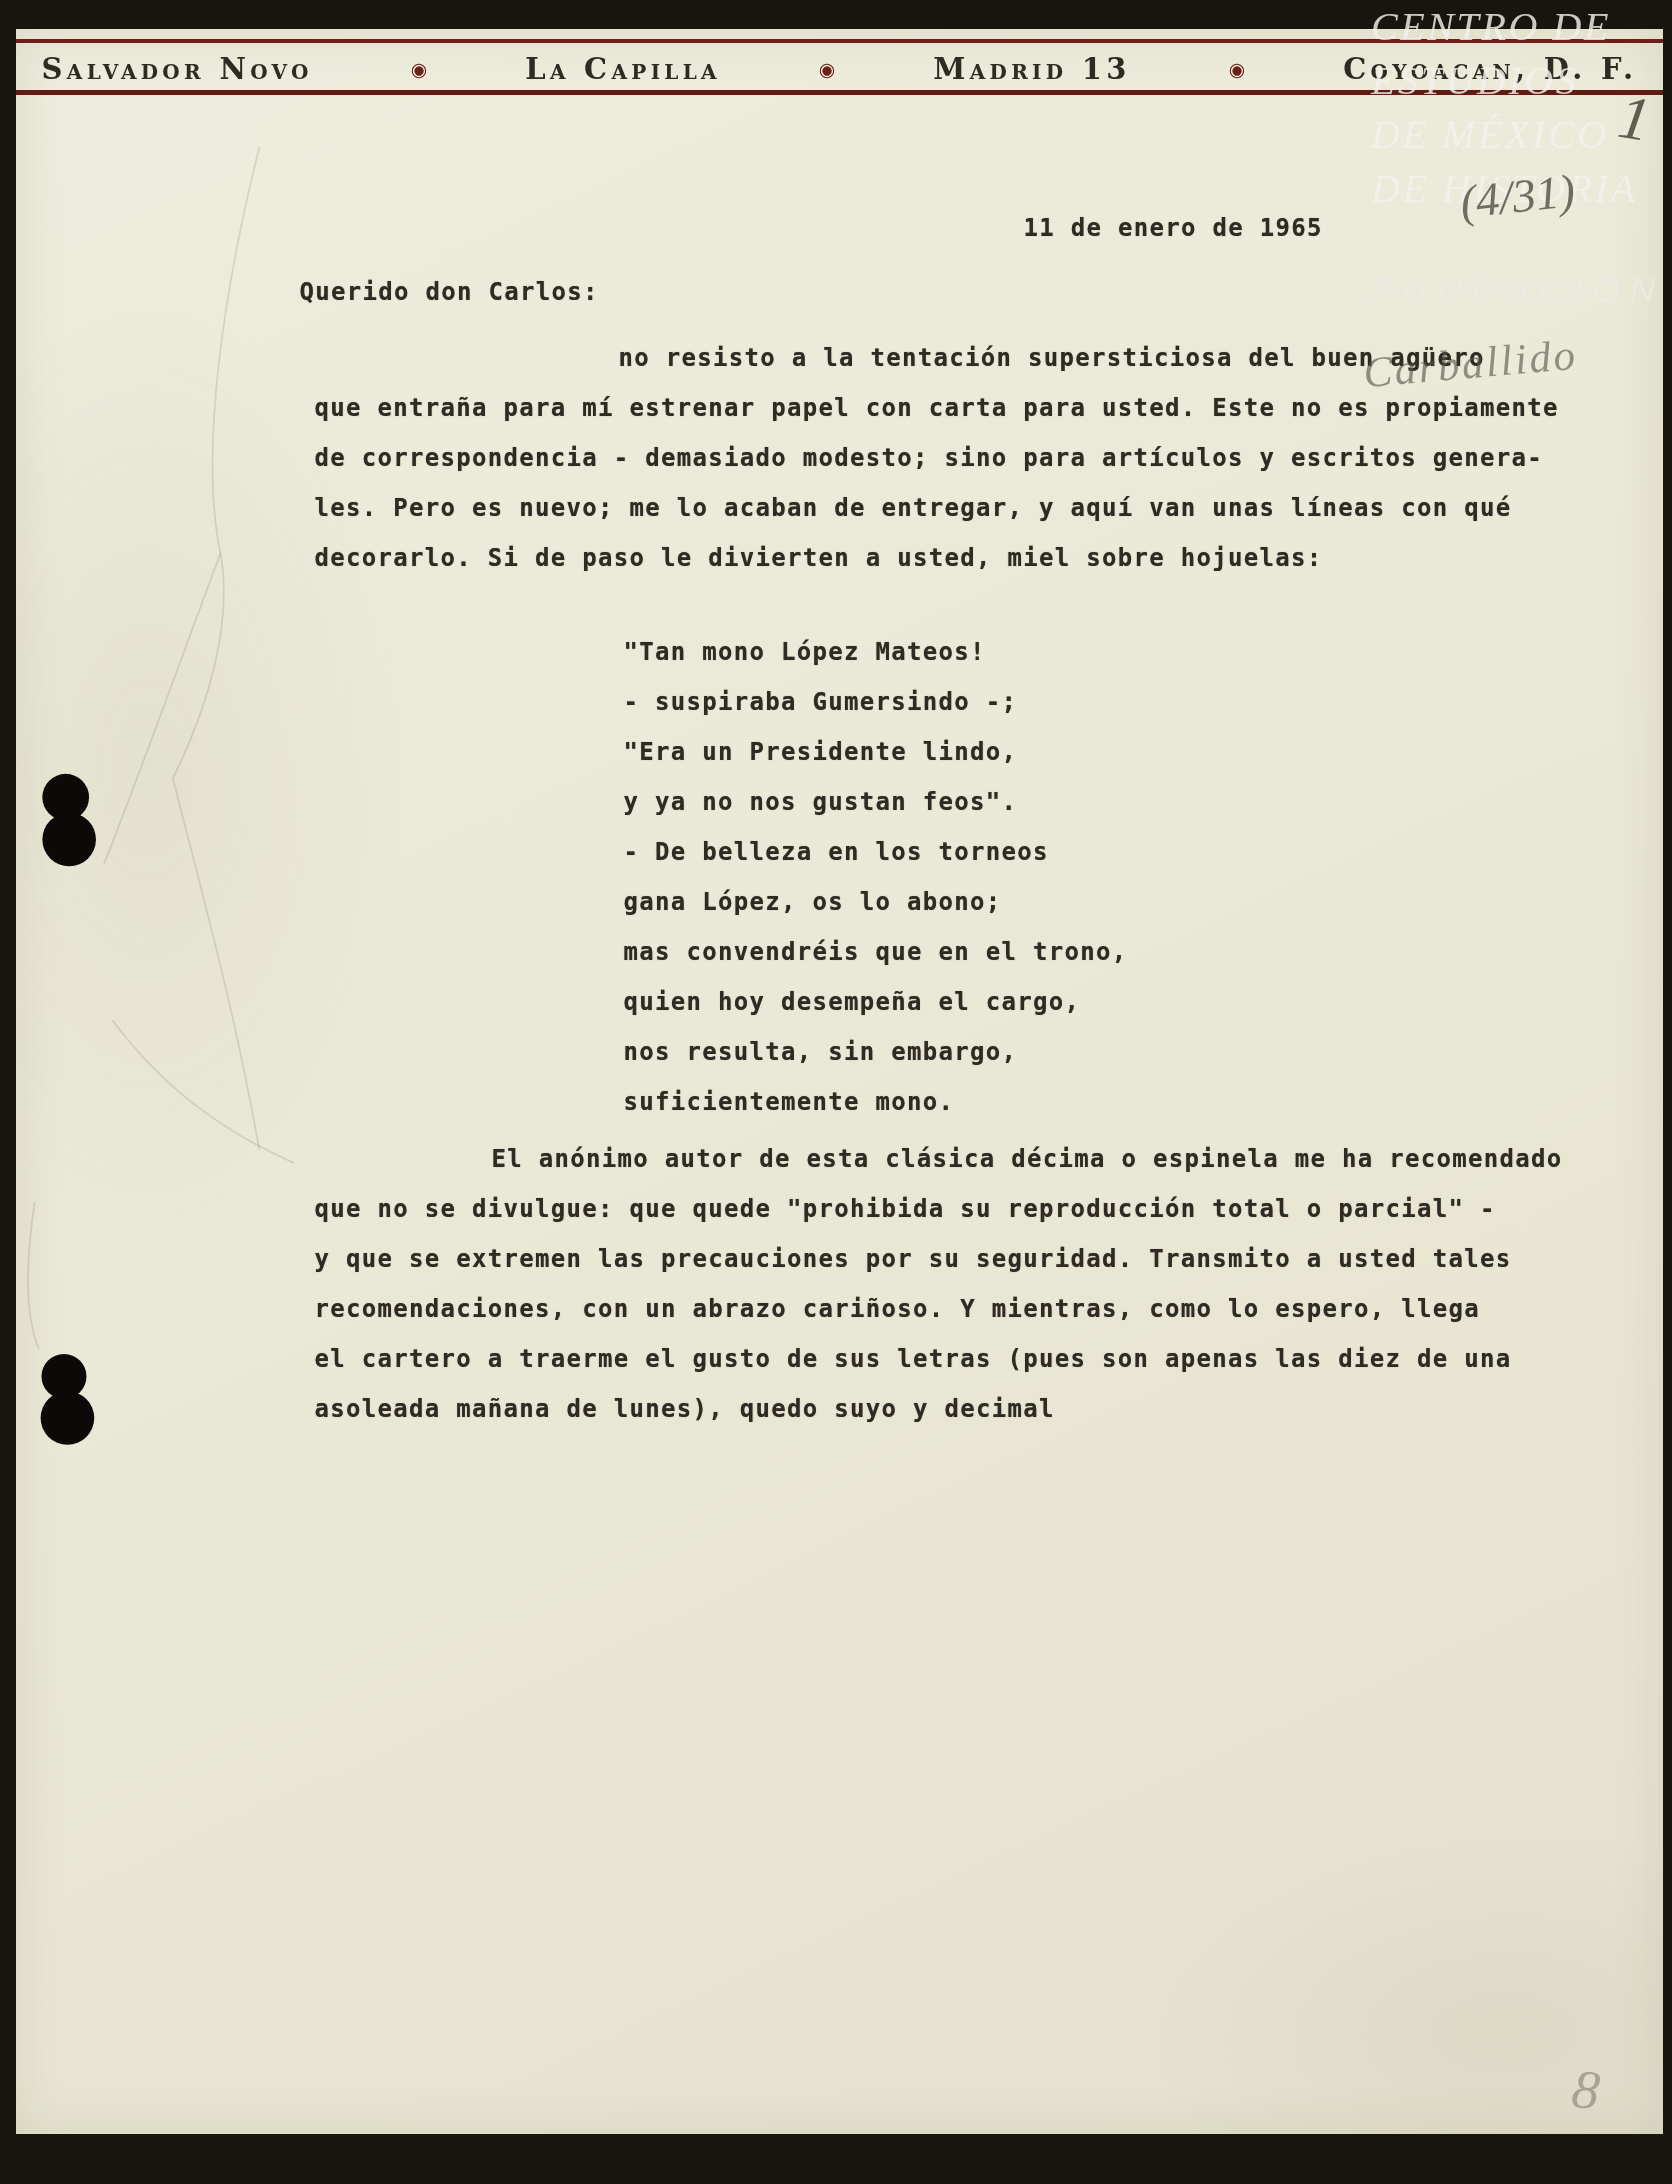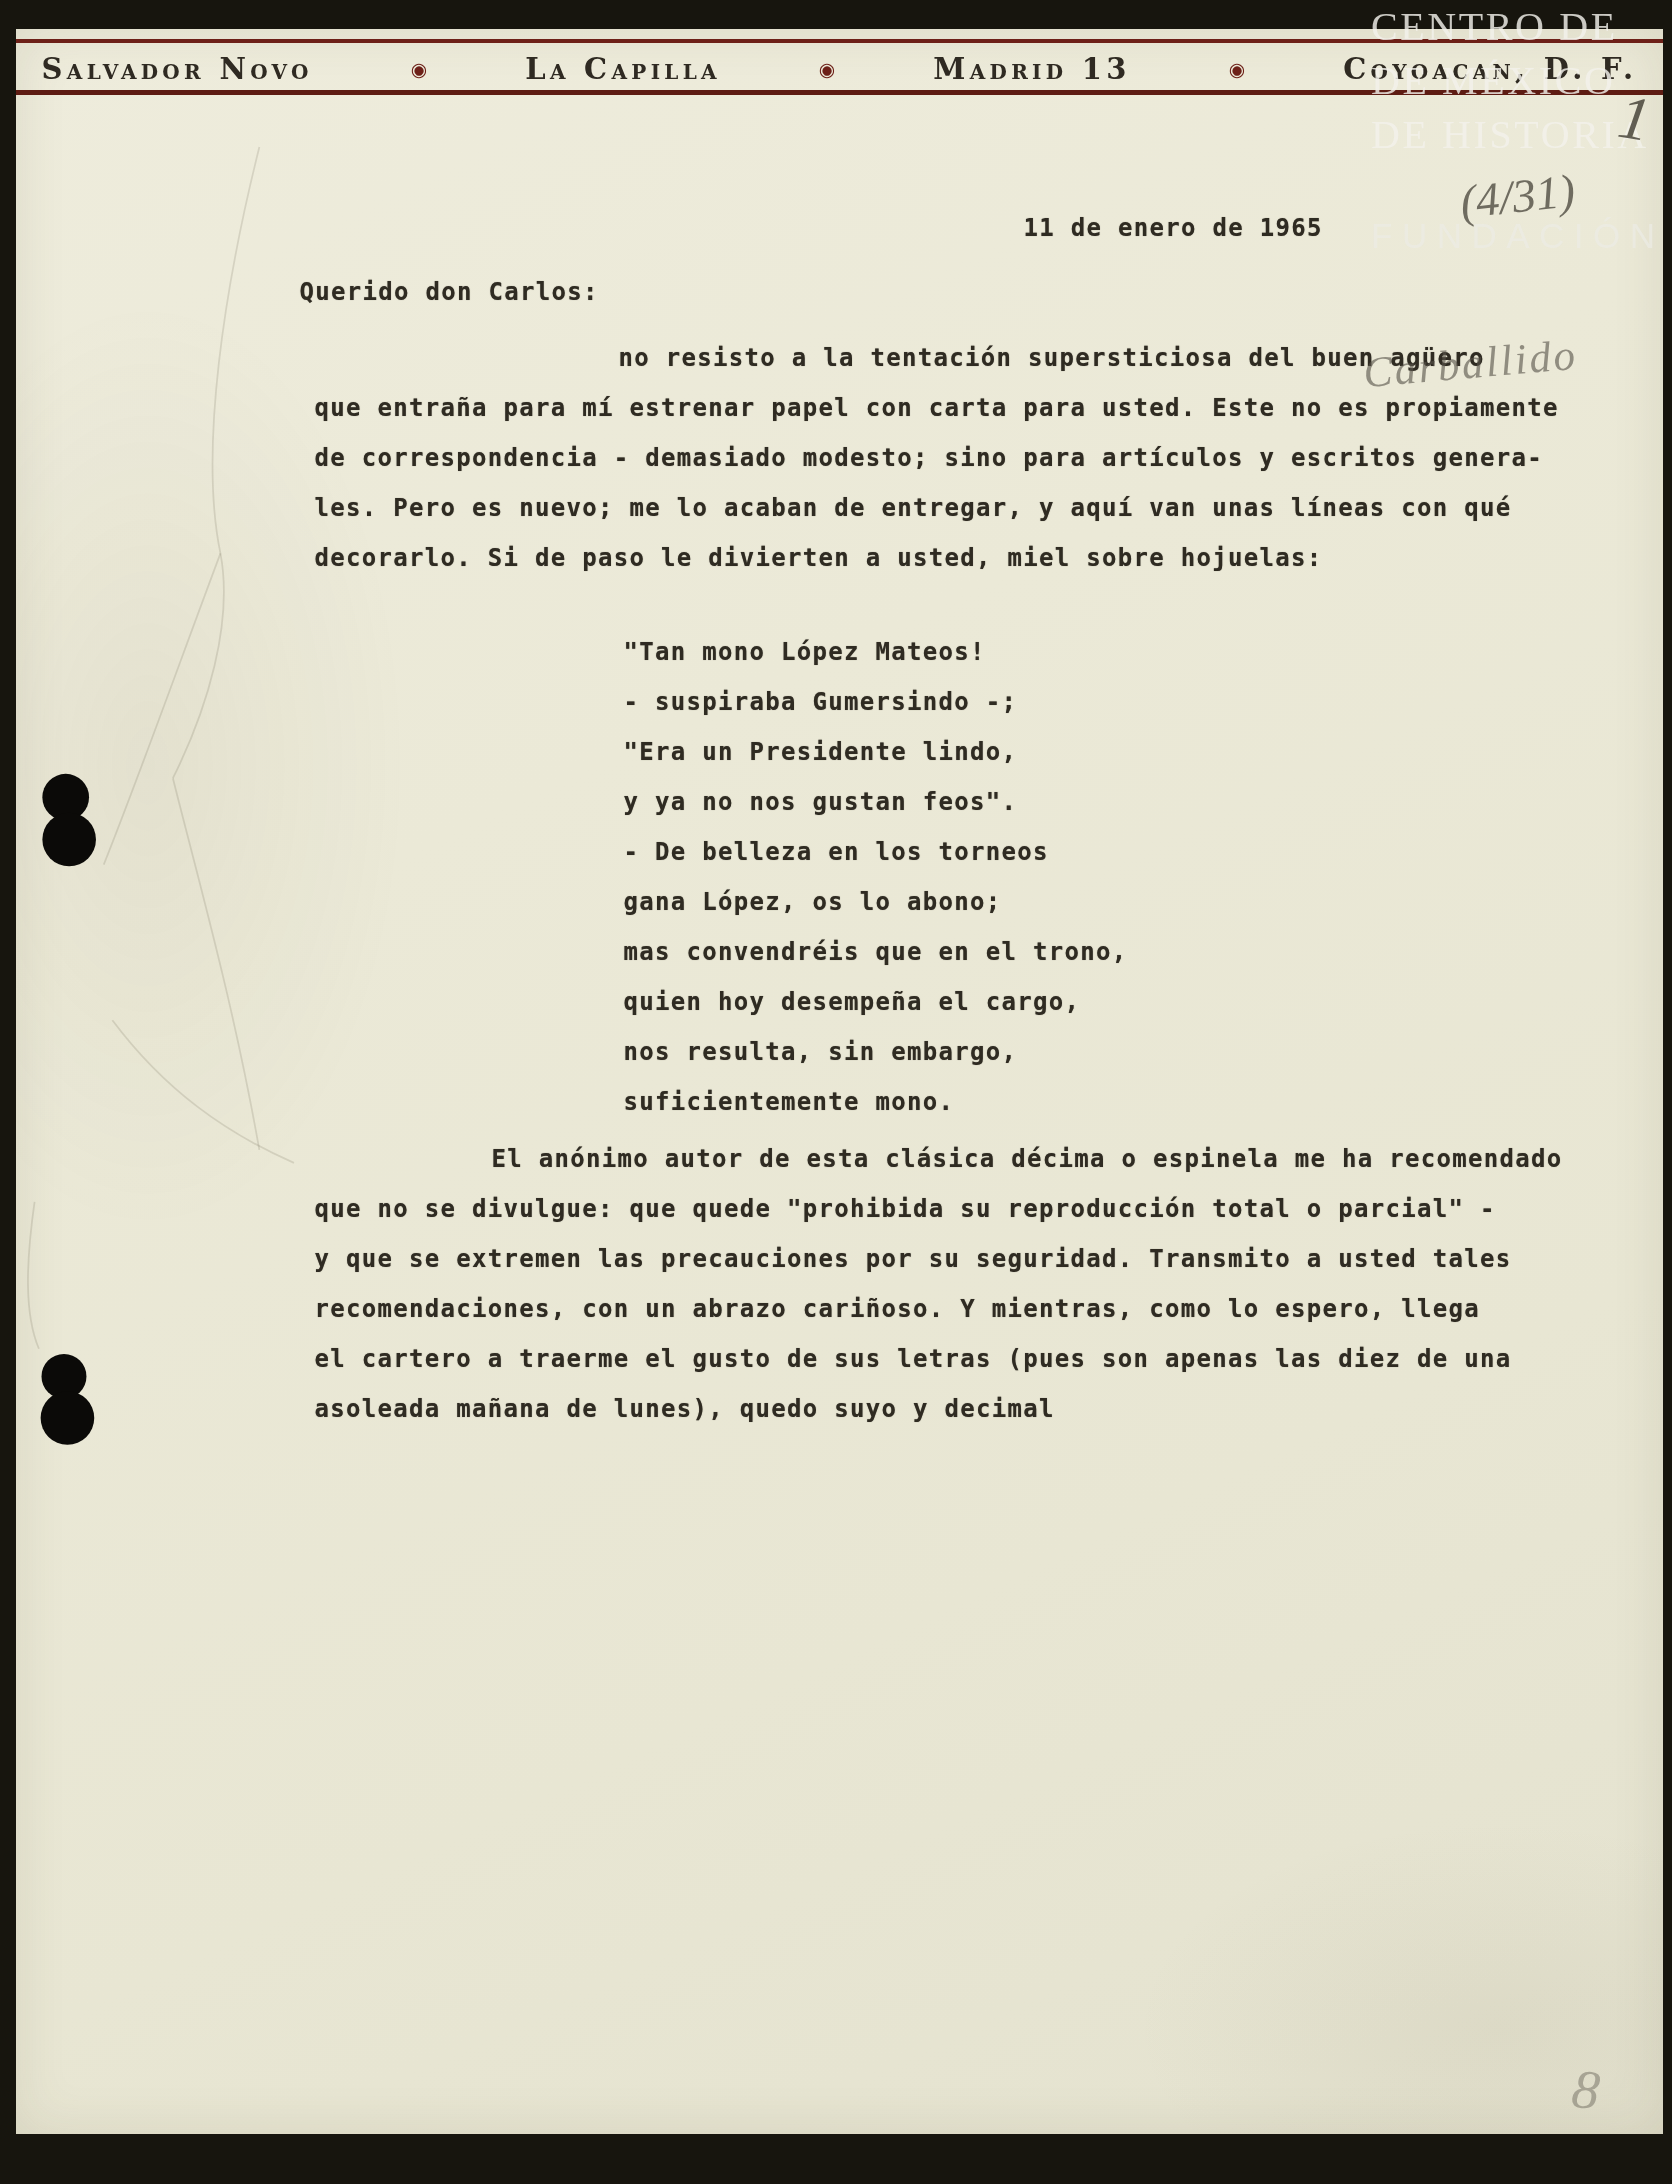--- a/index.html
+++ b/index.html
@@ -54,20 +54,21 @@
   .para2 .line:first-child{padding-left:177px;}
   
   .stamp{
     position:absolute;left:1371px;top:0px;
     font-family:"Liberation Serif", serif;
     font-size:40px;line-height:54px;
     letter-spacing:2.6px;
     color:rgba(243,242,236,0.82);
     white-space:nowrap;
     z-index:5;
+    font-style:italic;
   }
   .stamp .foundation{
     margin-top:47px;
     font-family:"Liberation Sans", sans-serif;
     font-size:35px;
     letter-spacing:9.5px;
     color:rgba(236,235,229,0.72);
     text-align:right;
   }
   
@@ -152,20 +153,21 @@
     <path d="M300,170 C260,330 230,520 255,640 C270,720 240,820 200,900"></path>
     <path d="M255,640 C210,760 160,900 120,1000"></path>
     <path d="M200,900 C230,1020 270,1160 300,1330"></path>
     <path d="M130,1180 C190,1260 260,1310 340,1345"></path>
     <path d="M40,1390 C30,1460 28,1520 45,1560"></path>
   </g>
 </svg>
 
 <div class="stamp">
   <div>CENTRO DE</div>
+  <div>ESTUDIOS</div>
   <div>DE MÉXICO</div>
   <div>DE HISTORIA</div>
   <div class="foundation">FUNDACIÓN</div>
 </div>
 
 <div class="hand hand-pagenum">1</div>
 <div class="hand hand-folio">(4/31)</div>
 <div class="hand hand-signature">Carballido</div>
 <div class="hand hand-bottom">8</div>
 

